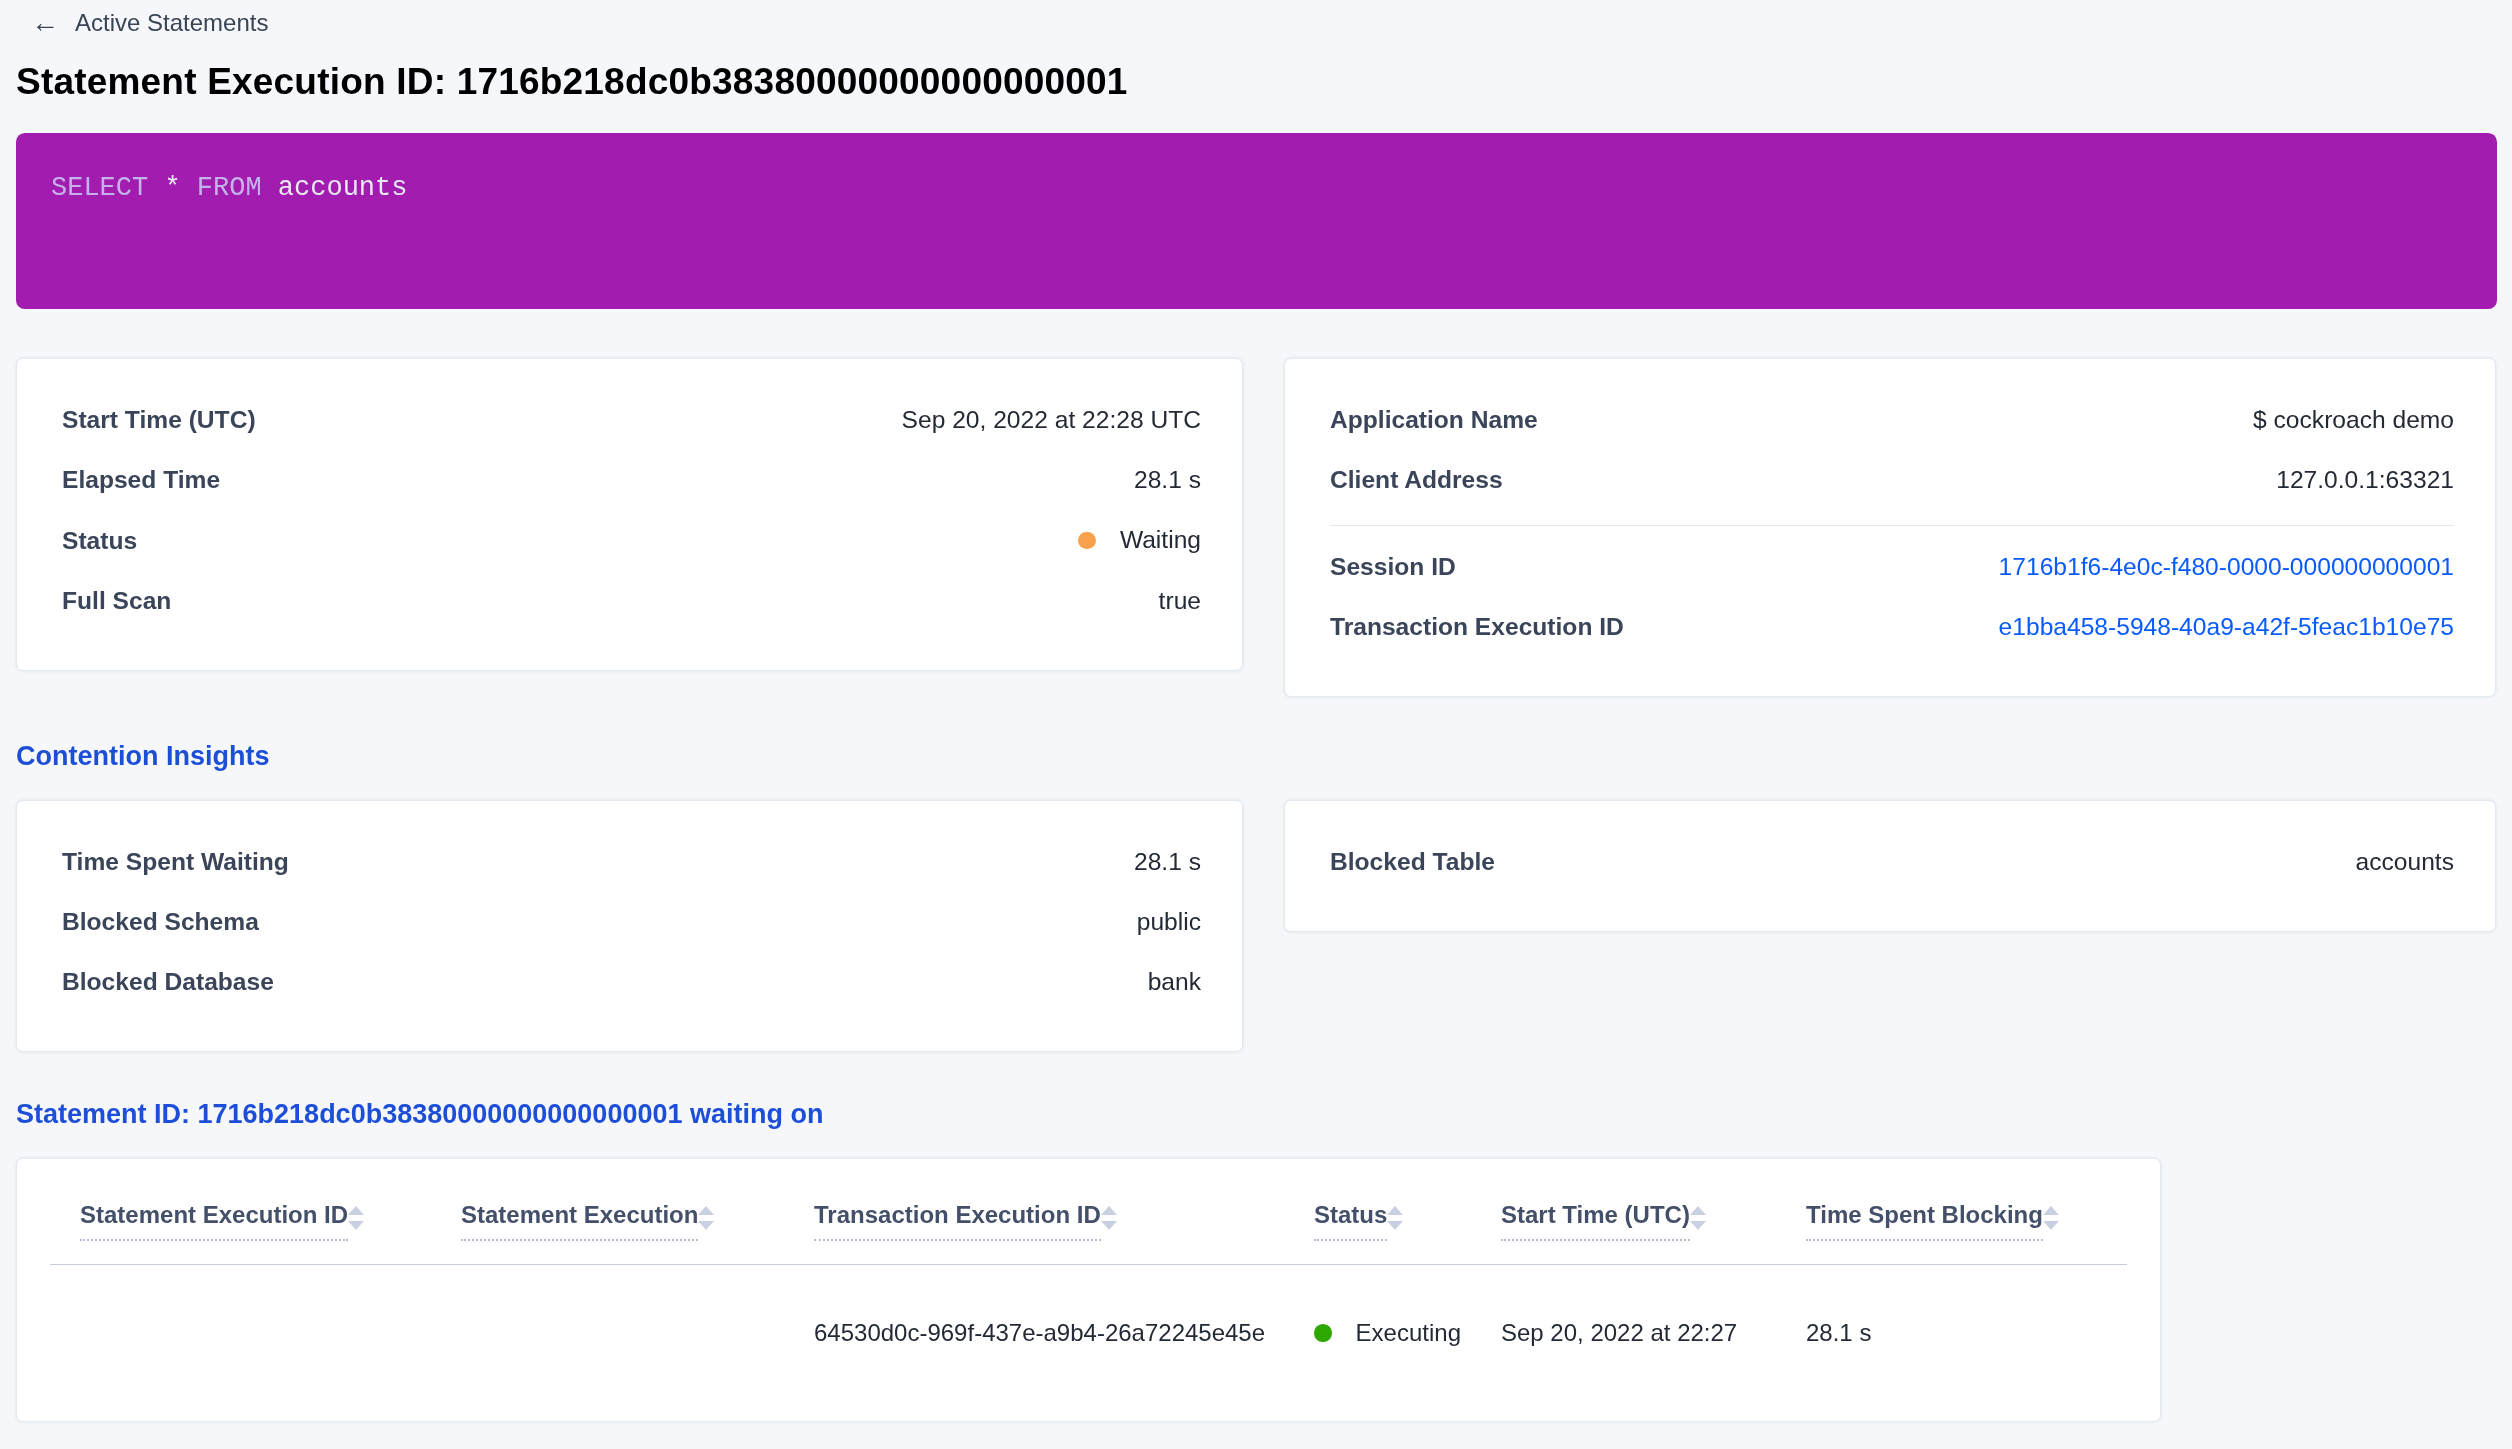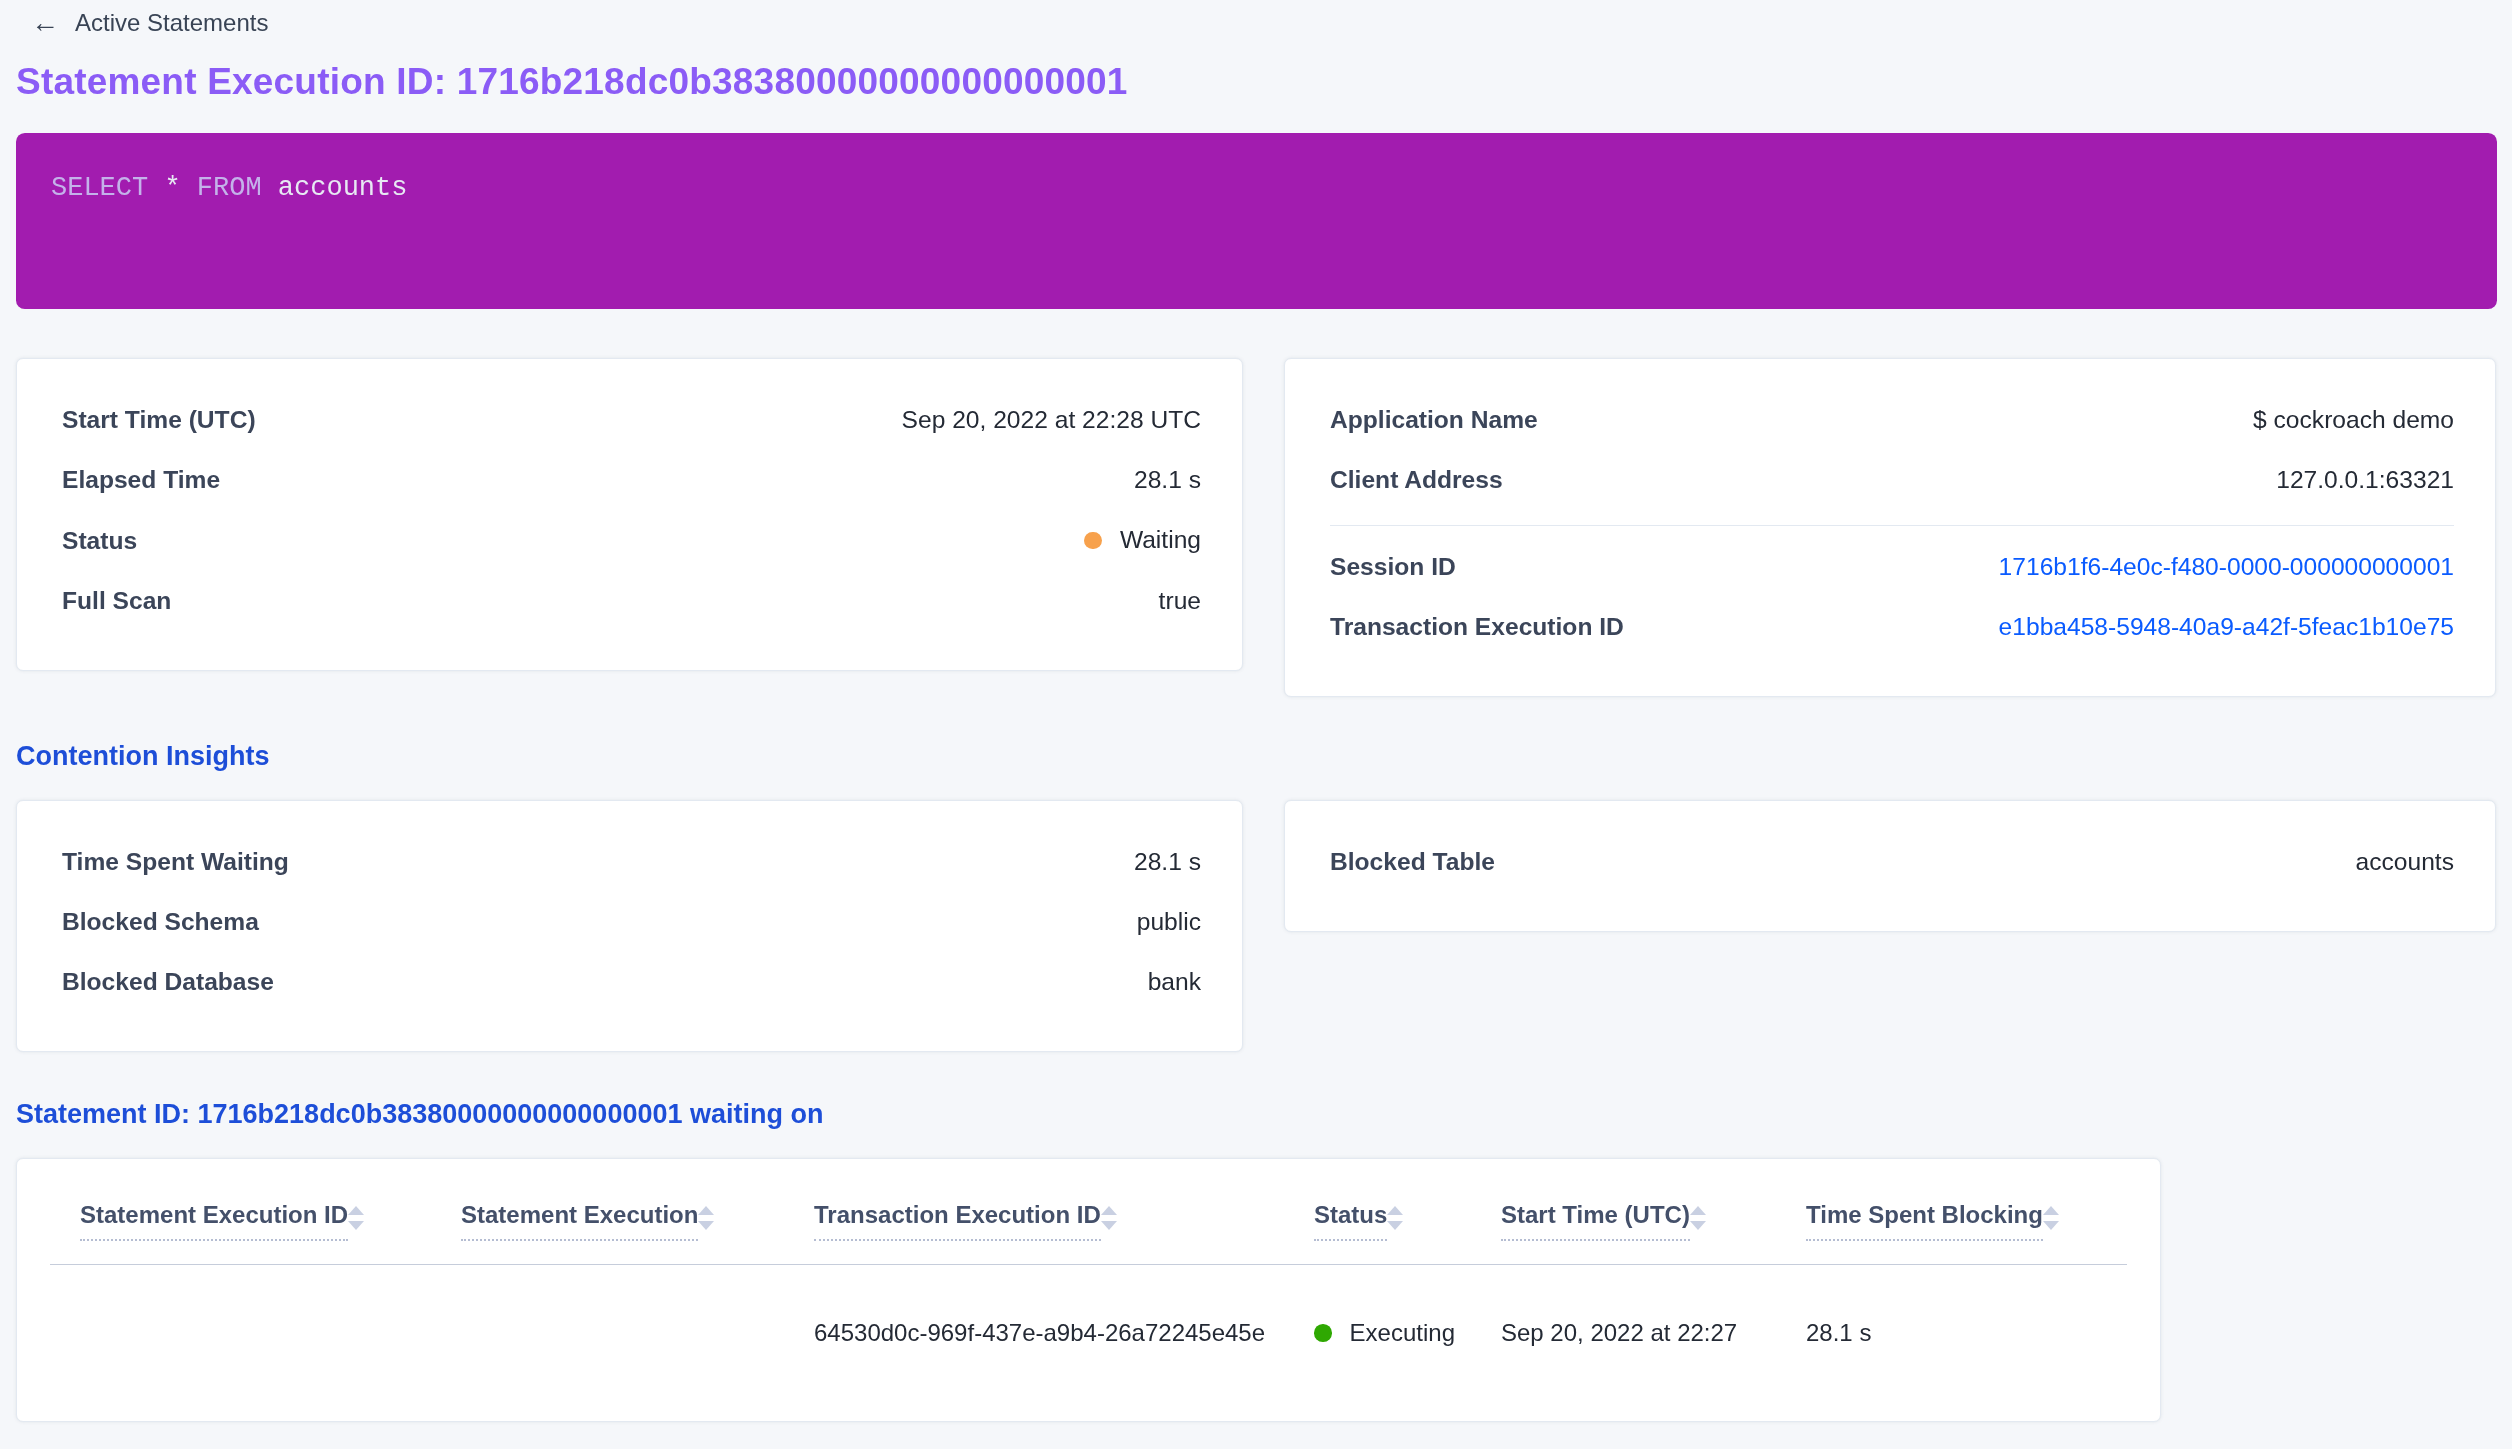--- a/index.html
+++ b/index.html
@@ -16,21 +16,21 @@
   .breadcrumb {
     display: flex; align-items: center; gap: 16px;
     margin-left: 15px; margin-top: 1.8px;
     font-size: 24px; color: #394455; cursor: pointer; width: fit-content;
   }
   .breadcrumb .arrow { font-size: 28px; line-height: 26px; color: #394455; }
 
   
   .page-title {
     margin-top: 24.6px;
-    font-size: 37px; font-weight: 700; color: #8b5cf6; letter-spacing: 0.2px;
+    font-size: 37px; font-weight: 700; color: #000000; letter-spacing: 0.2px;
   }
 
   
   .sql-box {
     margin-top: 30px; height: 176px; width: 2481px;
     background: #a21caf; border-radius: 8.8px;
     padding: 39px 35px;
     font-family: "Liberation Mono", "DejaVu Sans Mono", monospace;
     font-size: 27px; line-height: 32px; color: #e7e9f3;
     white-space: pre;
@@ -51,21 +51,21 @@
   .info-row {
     display: flex; justify-content: space-between; align-items: baseline;
     line-height: 30px; margin-bottom: 30px;
   }
   .info-row:last-child { margin-bottom: 0; }
   .f-label { font-size: 24.6px; font-weight: 700; color: #3b4559; }
   .f-value { font-size: 24.6px; font-weight: 400; color: #242a35; text-align: left; }
   .f-link { font-size: 24.6px; text-decoration: none; cursor: pointer; }
   .card-divider { border: none; border-top: 0.9px solid #e3e9f1; margin: 24.6px 0 26px 0; }
 
-  .status-chip { display: inline-flex; align-items: center; gap: 18px; }
+  .status-chip { display: inline-flex; align-items: center; gap: 24px; }
   .dot { width: 17.6px; height: 17.6px; border-radius: 50%; display: inline-block; flex: none; }
 
   
   .section-heading { font-size: 27px; font-weight: 700; color: #1d4ed8; }
   .h-contention { margin-top: 44px; }
   .h-waiting { margin-top: 47px; }
   .row-2 { margin-top: 28px; }
 
   
   .table-card {

